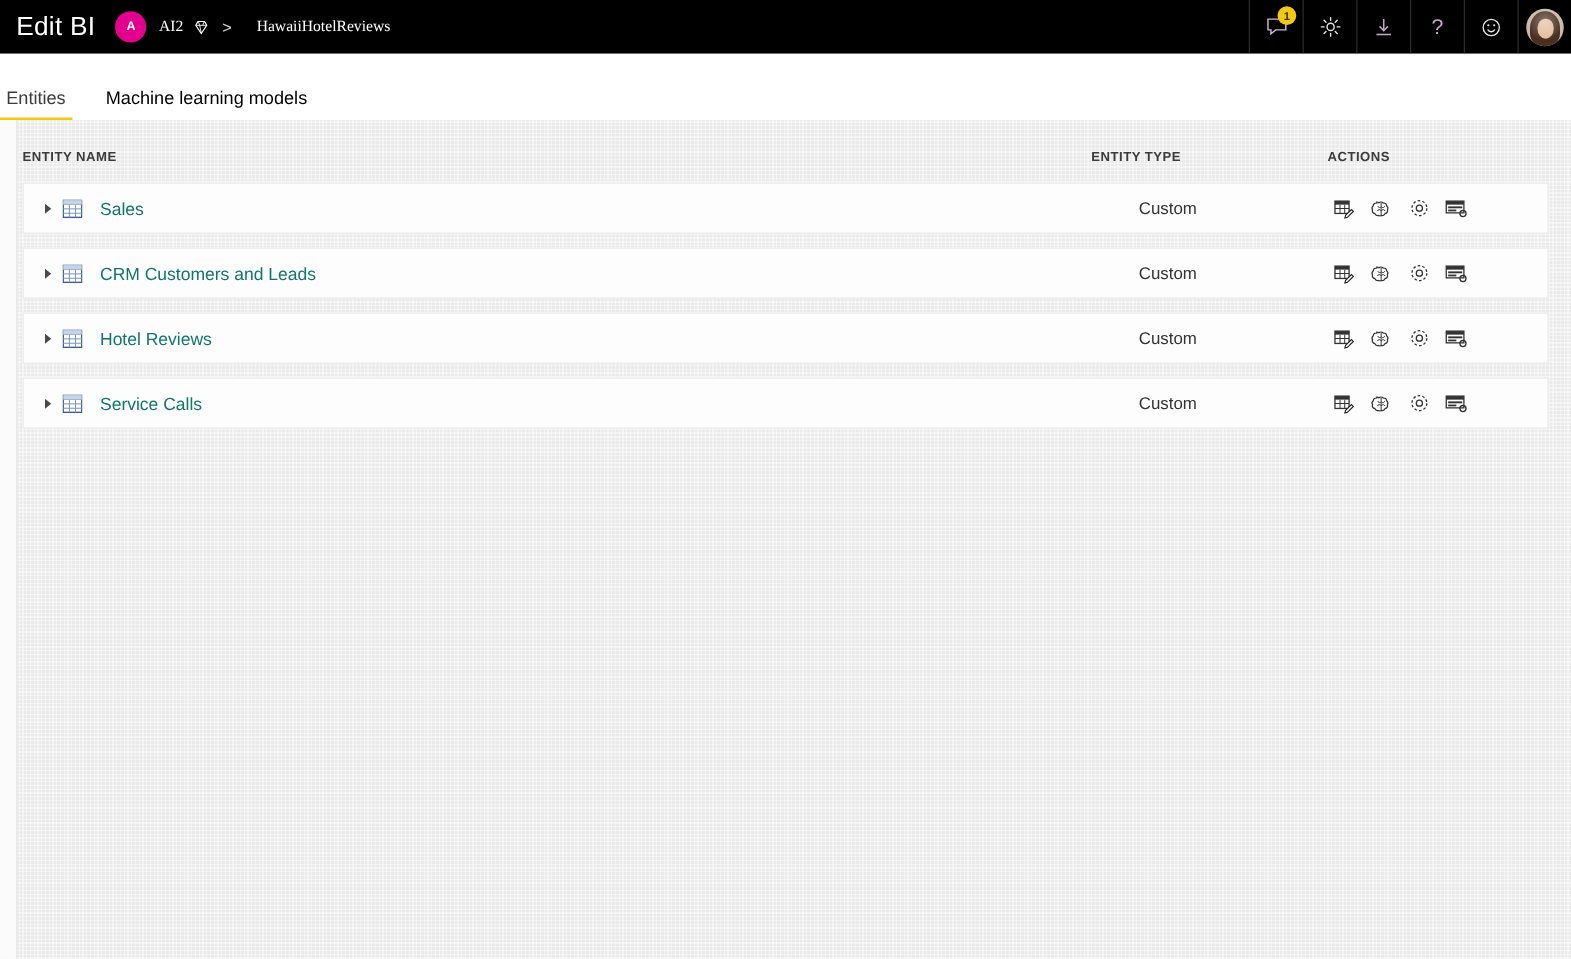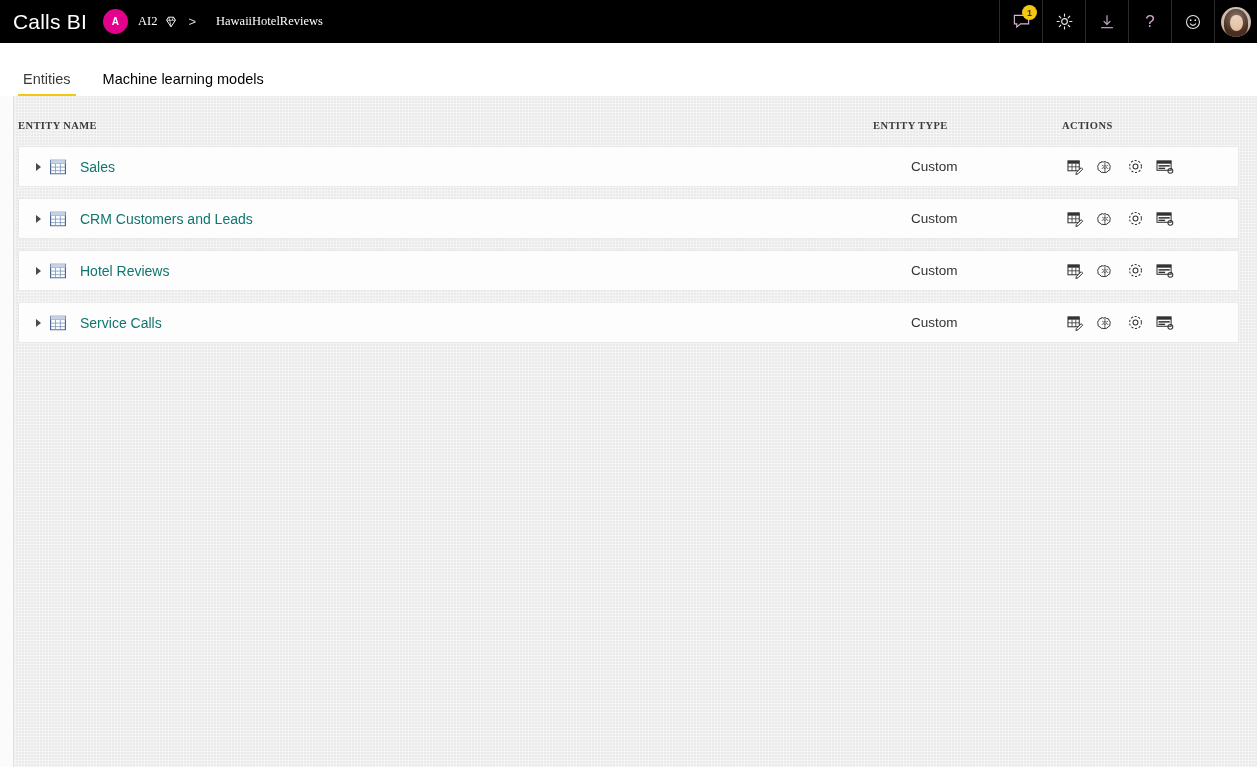--- a/index.html
+++ b/index.html
@@ -115,21 +115,20 @@
     font-size: 14px; color: #b9b9b9;
     padding: 0 10px;
   }
 
   
   .tabstrip {
     position: absolute; left: 0; top: 48px;
     width: 1257px; height: 48px;
     background: #ffffff;
     display: flex; align-items: flex-end;
-    padding-left: 18px;
   }
   .tab {
     font-size: 14.5px;
     color: #000000;
     padding: 0 5px 9px 5px;
     margin-right: 22px;
     position: relative;
   }
   .tab.active { color: #3b3b3b; }
   .tab.active::after {
@@ -150,21 +149,21 @@
   .left-rail {
     position: absolute; left: 0; top: 0;
     width: 14px; height: 671px;
     background: #fbfbfb;
     border-right: 1px solid #e3e3e3;
   }
 
   
   .col-headers {
     position: absolute; left: 0; top: 24px;
-    width: 1245px; height: 20px; font-family: Liberation Serif, serif;
+    width: 1245px; height: 20px;
   }
   .colh {
     position: absolute;
     font-size: 10.5px;
     font-weight: 700;
     letter-spacing: .4px;
     color: #3b3b3b;
   }
   .colh.name { left: 18px; }
   .colh.type { left: 873px; }
@@ -211,21 +210,21 @@
     position: absolute; left: 1047px;
     display: flex; align-items: center;
     gap: 12px;
   }
   .act { display: flex; align-items: center; justify-content: center; width: 18px; height: 18px; }
 </style>
 </head>
 <body>
 
 <div class="topbar">
-  <div class="pbi-logo">Calls BI</div>
+  <div class="pbi-logo">Edit BI</div>
 
   <div class="ws-avatar">A</div>
 
   <div class="crumb">AI2</div>
 
   <span class="diamond-icon">
     <svg width="14" height="14" viewBox="0 0 16 16">
       <path d="M3 6 L5 2.5 L11 2.5 L13 6 L8 13.5 Z" fill="none" stroke="#ffffff" stroke-width="1.1"></path>
       <path d="M3 6 L13 6 M5.3 2.6 L6.6 6 L8 13.3 M10.7 2.6 L9.4 6" fill="none" stroke="#ffffff" stroke-width=".8"></path>
     </svg>

